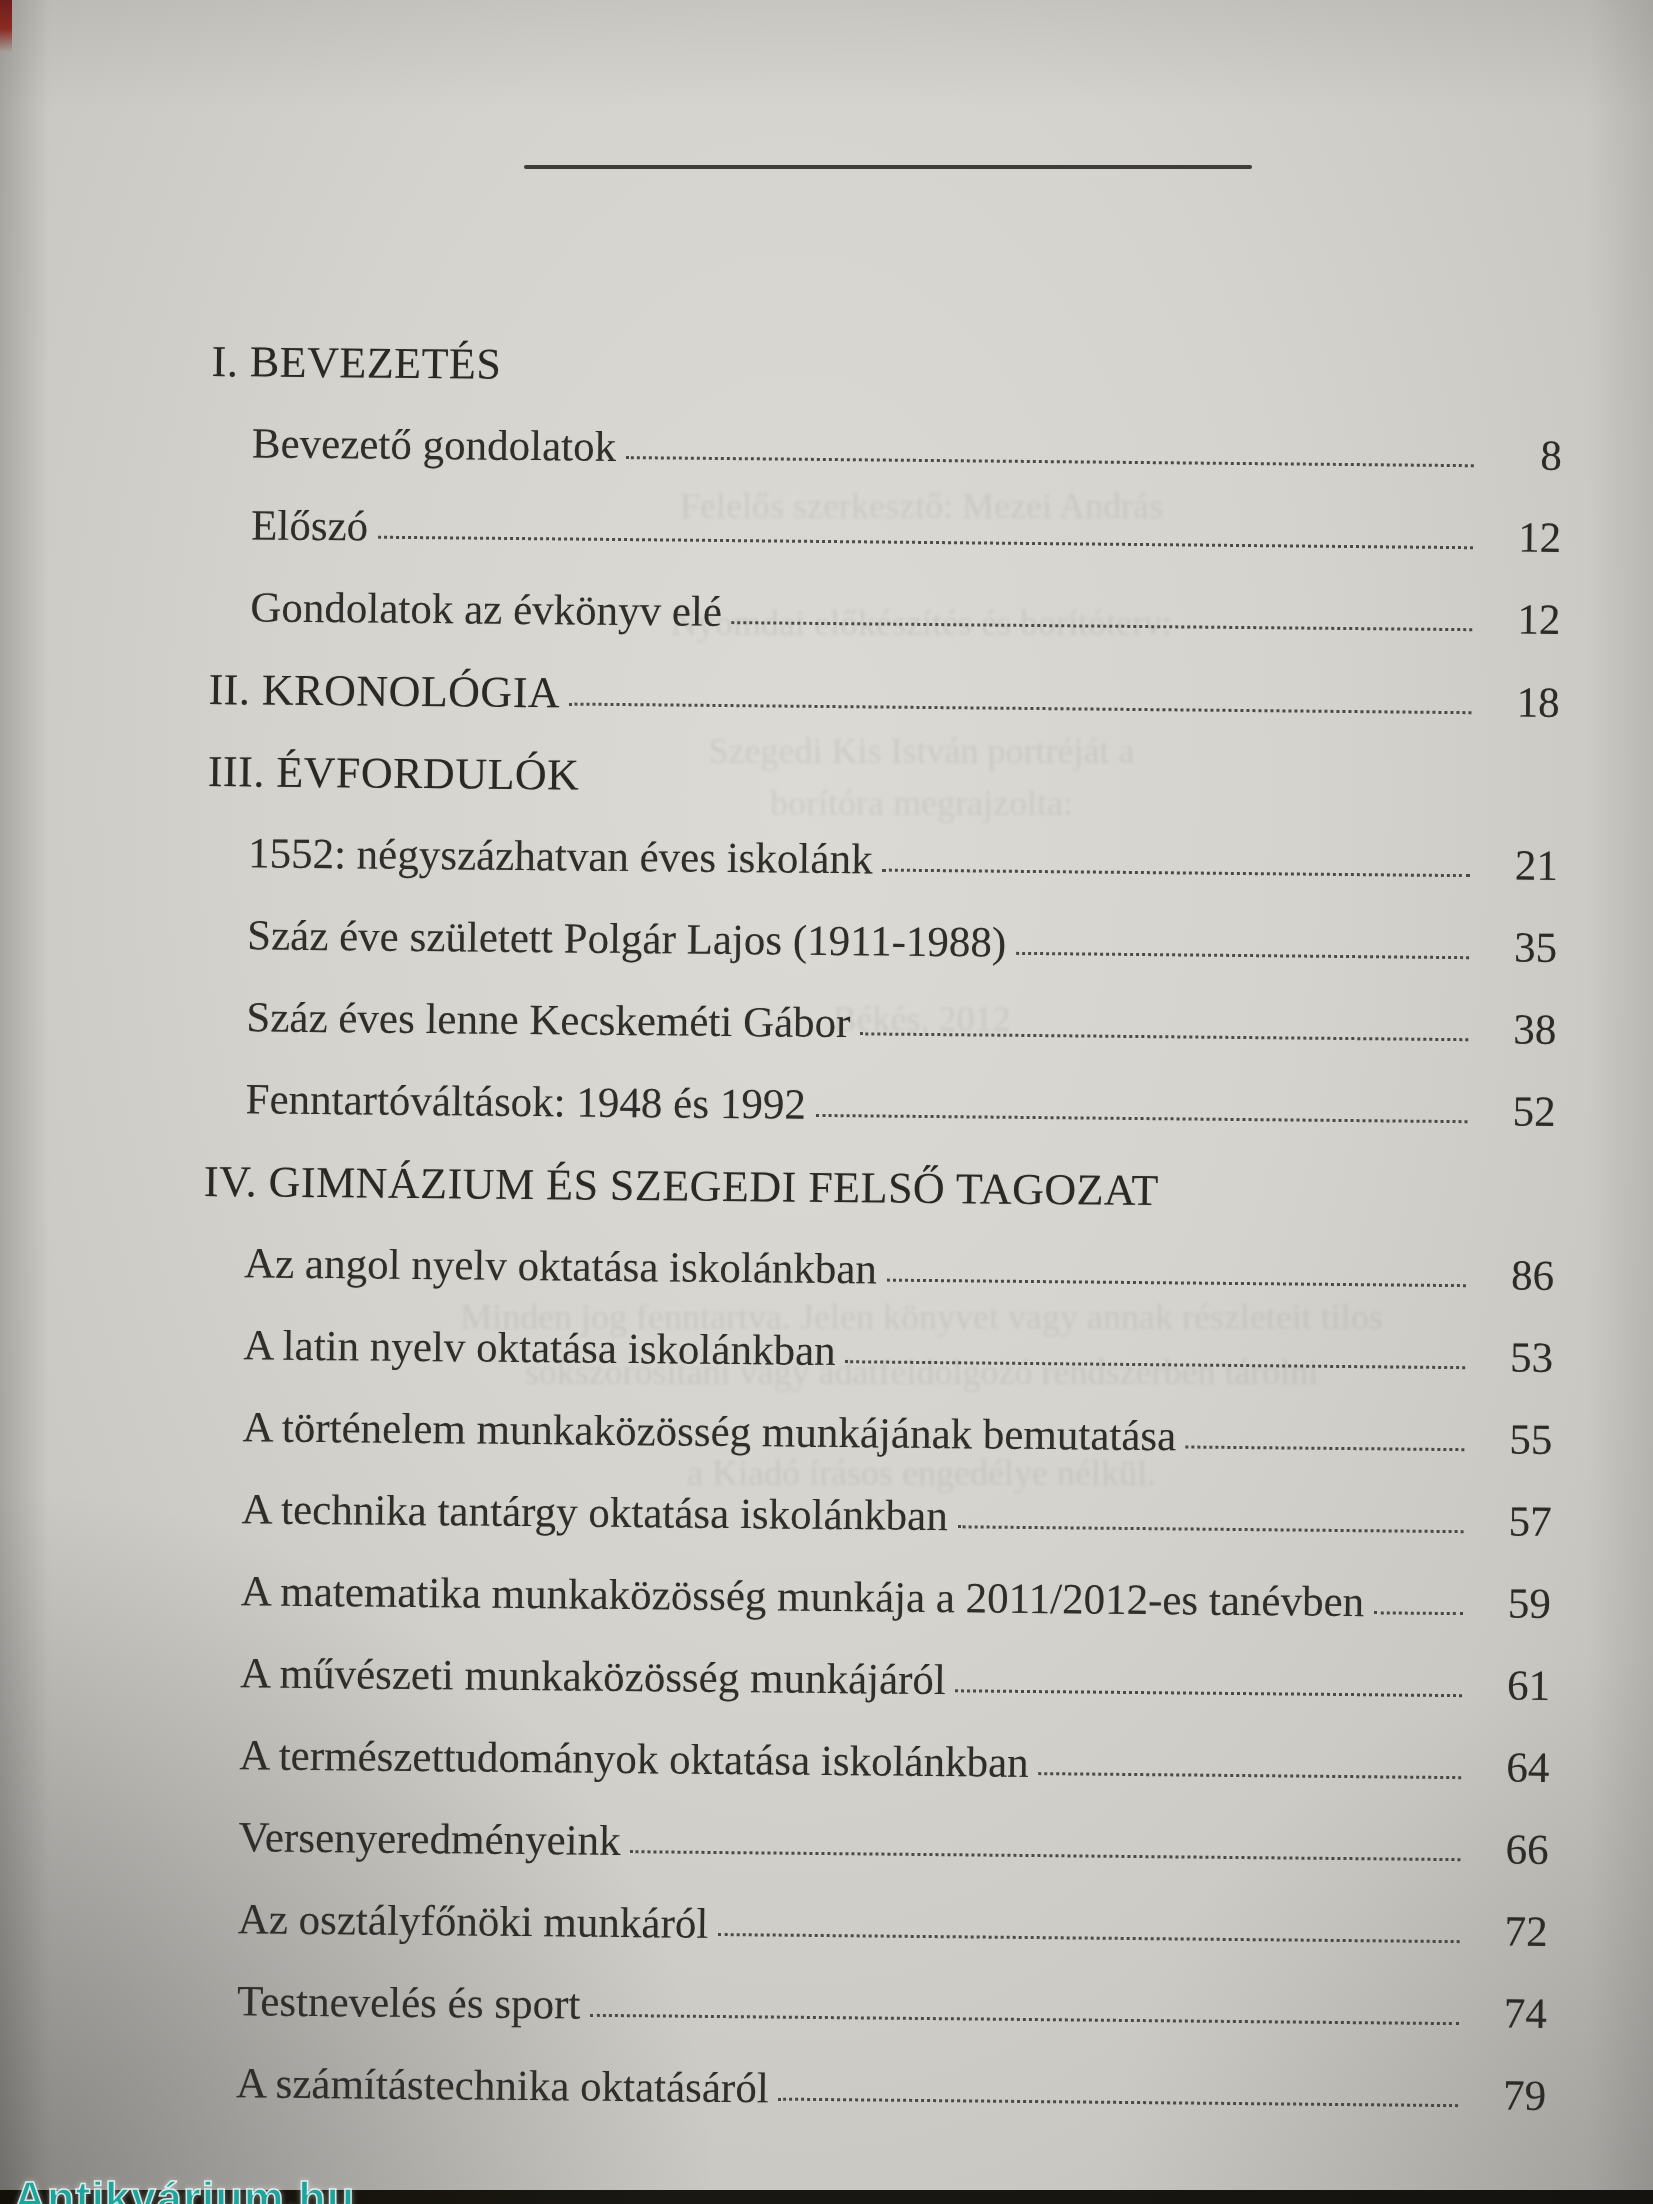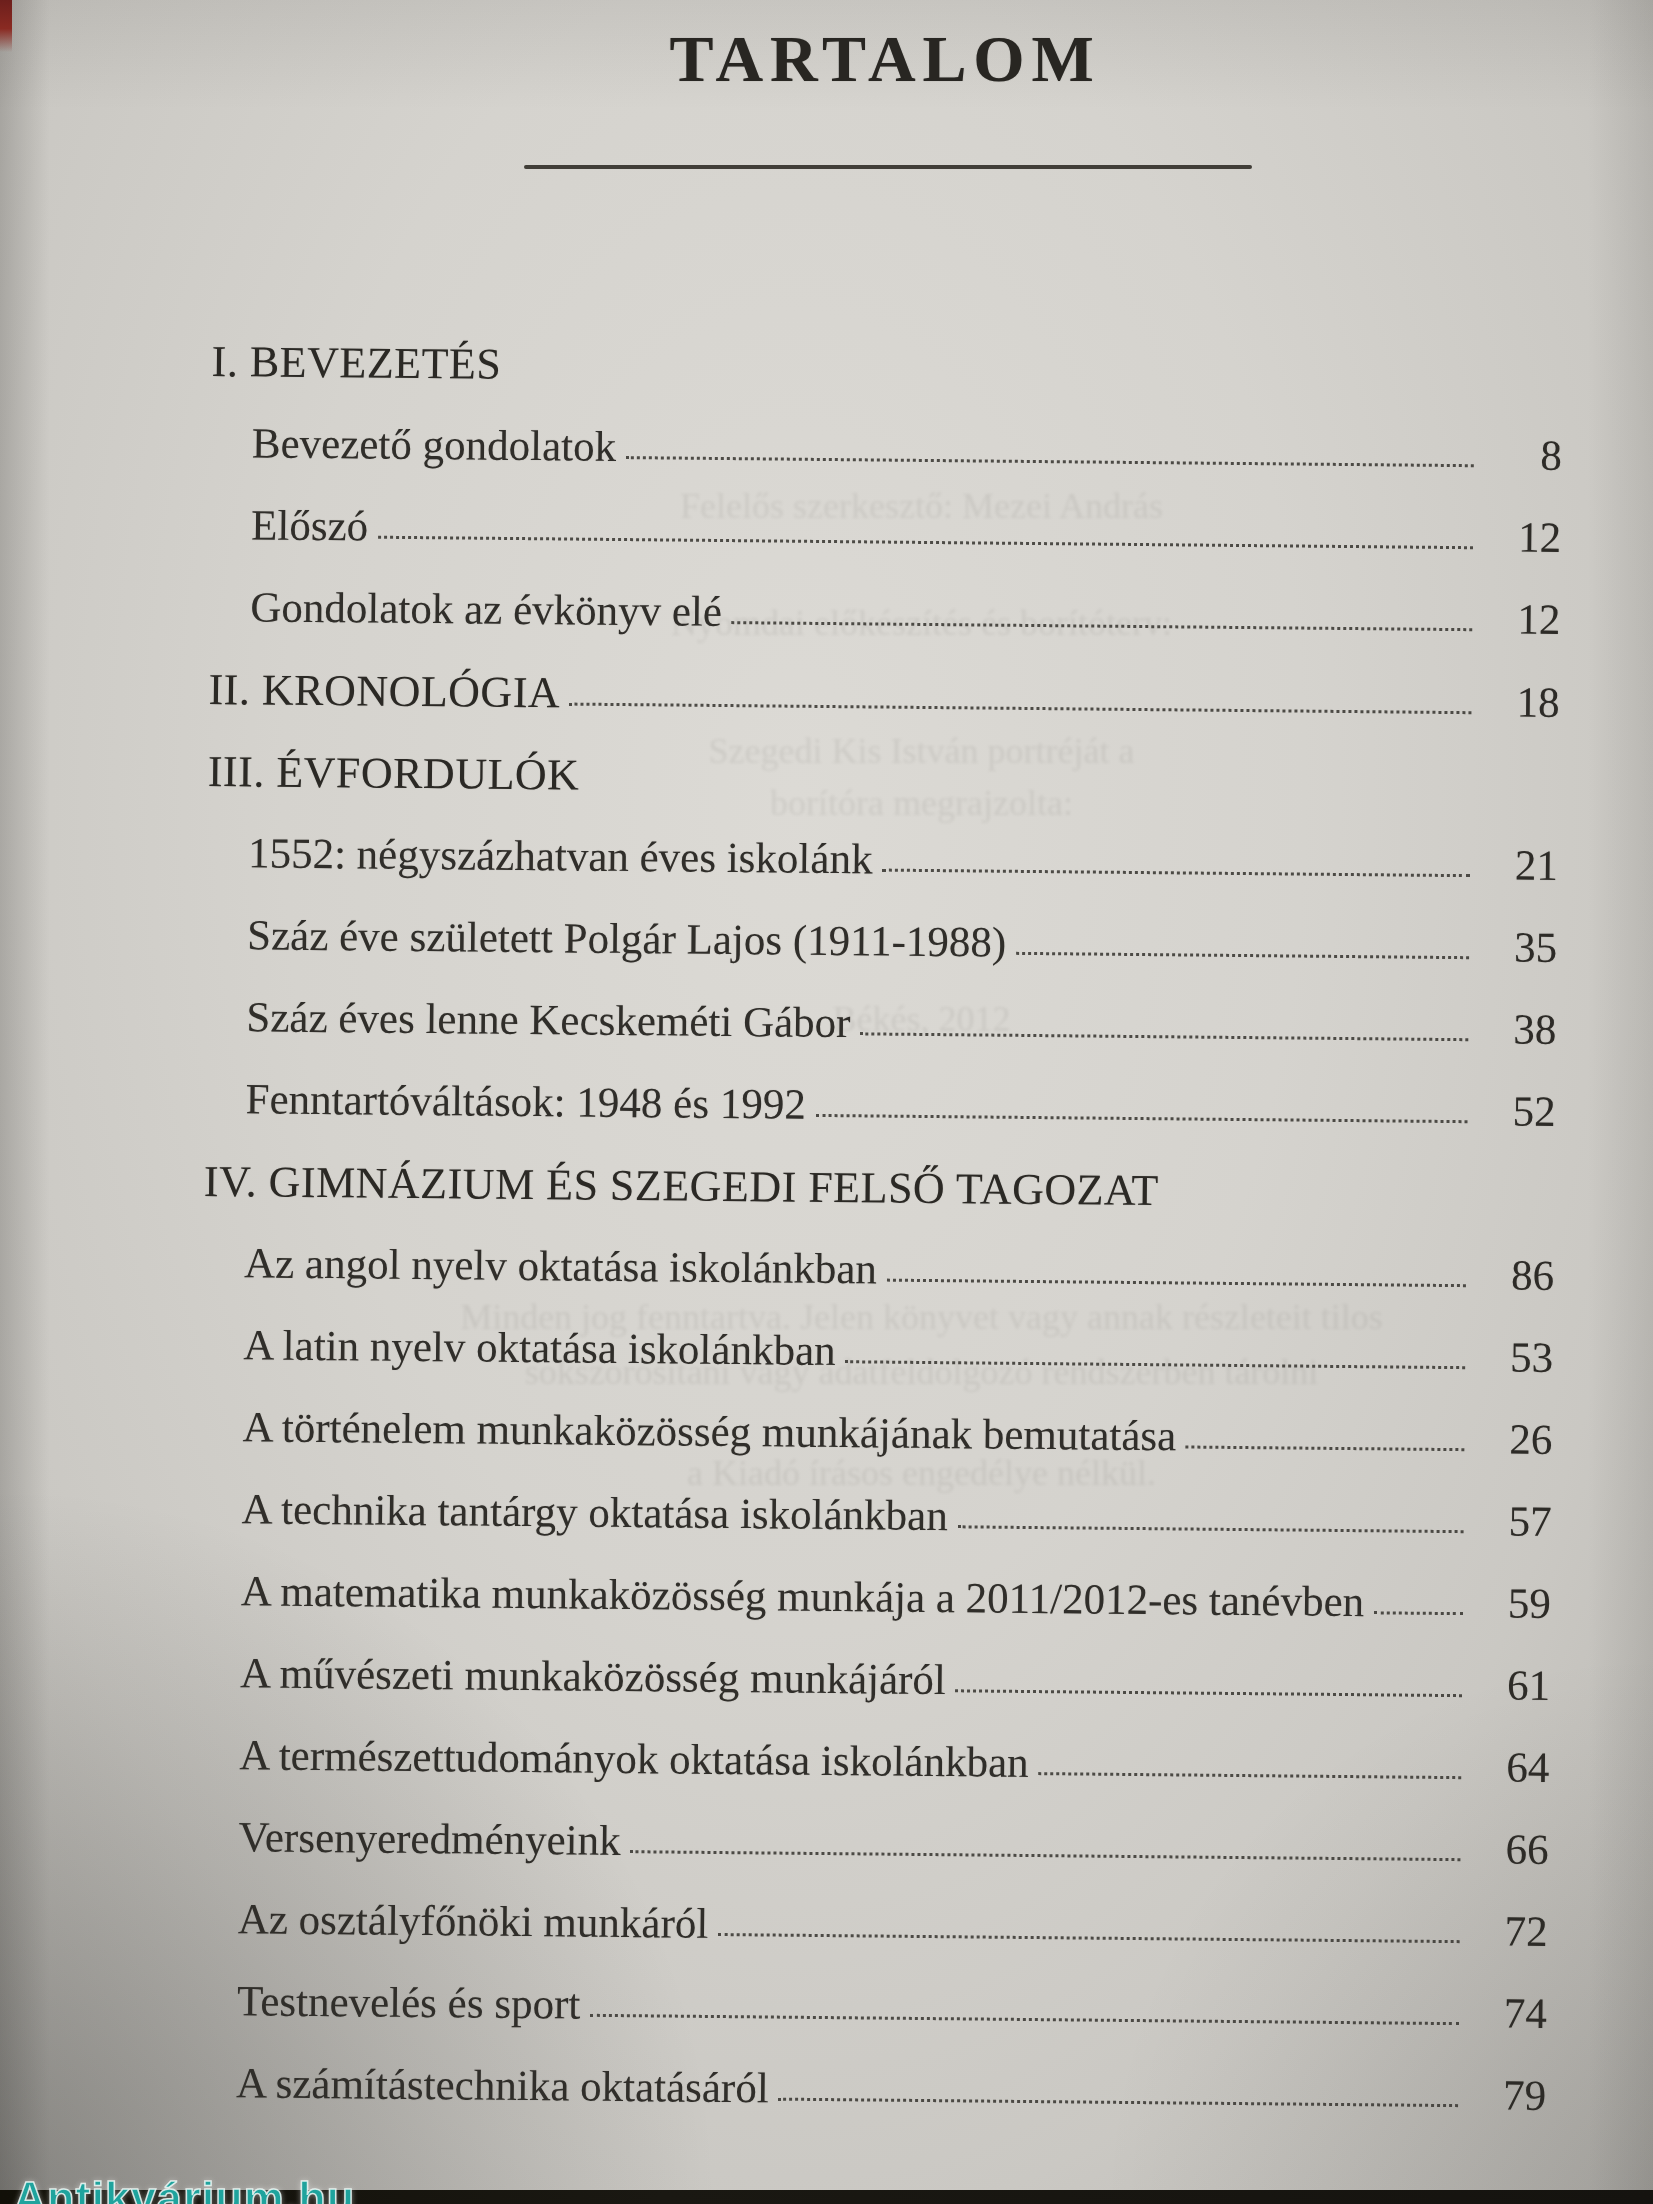--- a/index.html
+++ b/index.html
@@ -129,21 +129,20 @@
     white-space: nowrap;
   }
 </style>
 </head>
 <body>
 
 <div class="photo">
 
   <div class="red-mark"></div>
 
-  <h1 class="page-title">TARTALOM</h1>
 
   <div class="title-rule"></div>
 
   <div class="ghost-layer" id="ghost-layer">
       <div class="ghost-line" style="top: 485px;">Felelős szerkesztő: Mezei András</div>
       <div class="ghost-line" style="top: 602px;">Nyomdai előkészítés és borítóterv:</div>
       <div class="ghost-line" style="top: 730px;">Szegedi Kis István portréját a</div>
       <div class="ghost-line" style="top: 782px;">borítóra megrajzolta:</div>
       <div class="ghost-line" style="top: 998px;">Békés, 2012</div>
       <div class="ghost-line" style="top: 1296px;">Minden jog fenntartva. Jelen könyvet vagy annak részleteit tilos</div>
@@ -207,21 +206,21 @@
         <span class="toc-page">86</span>
       </div>
       <div class="toc-row item">
         <span class="toc-title">A latin nyelv oktatása iskolánkban</span>
         <span class="toc-dots"></span>
         <span class="toc-page">53</span>
       </div>
       <div class="toc-row item">
         <span class="toc-title">A történelem munkaközösség munkájának bemutatása</span>
         <span class="toc-dots"></span>
-        <span class="toc-page">26</span>
+        <span class="toc-page">55</span>
       </div>
       <div class="toc-row item">
         <span class="toc-title">A technika tantárgy oktatása iskolánkban</span>
         <span class="toc-dots"></span>
         <span class="toc-page">57</span>
       </div>
       <div class="toc-row item">
         <span class="toc-title">A matematika munkaközösség munkája a 2011/2012-es tanévben</span>
         <span class="toc-dots"></span>
         <span class="toc-page">59</span>

